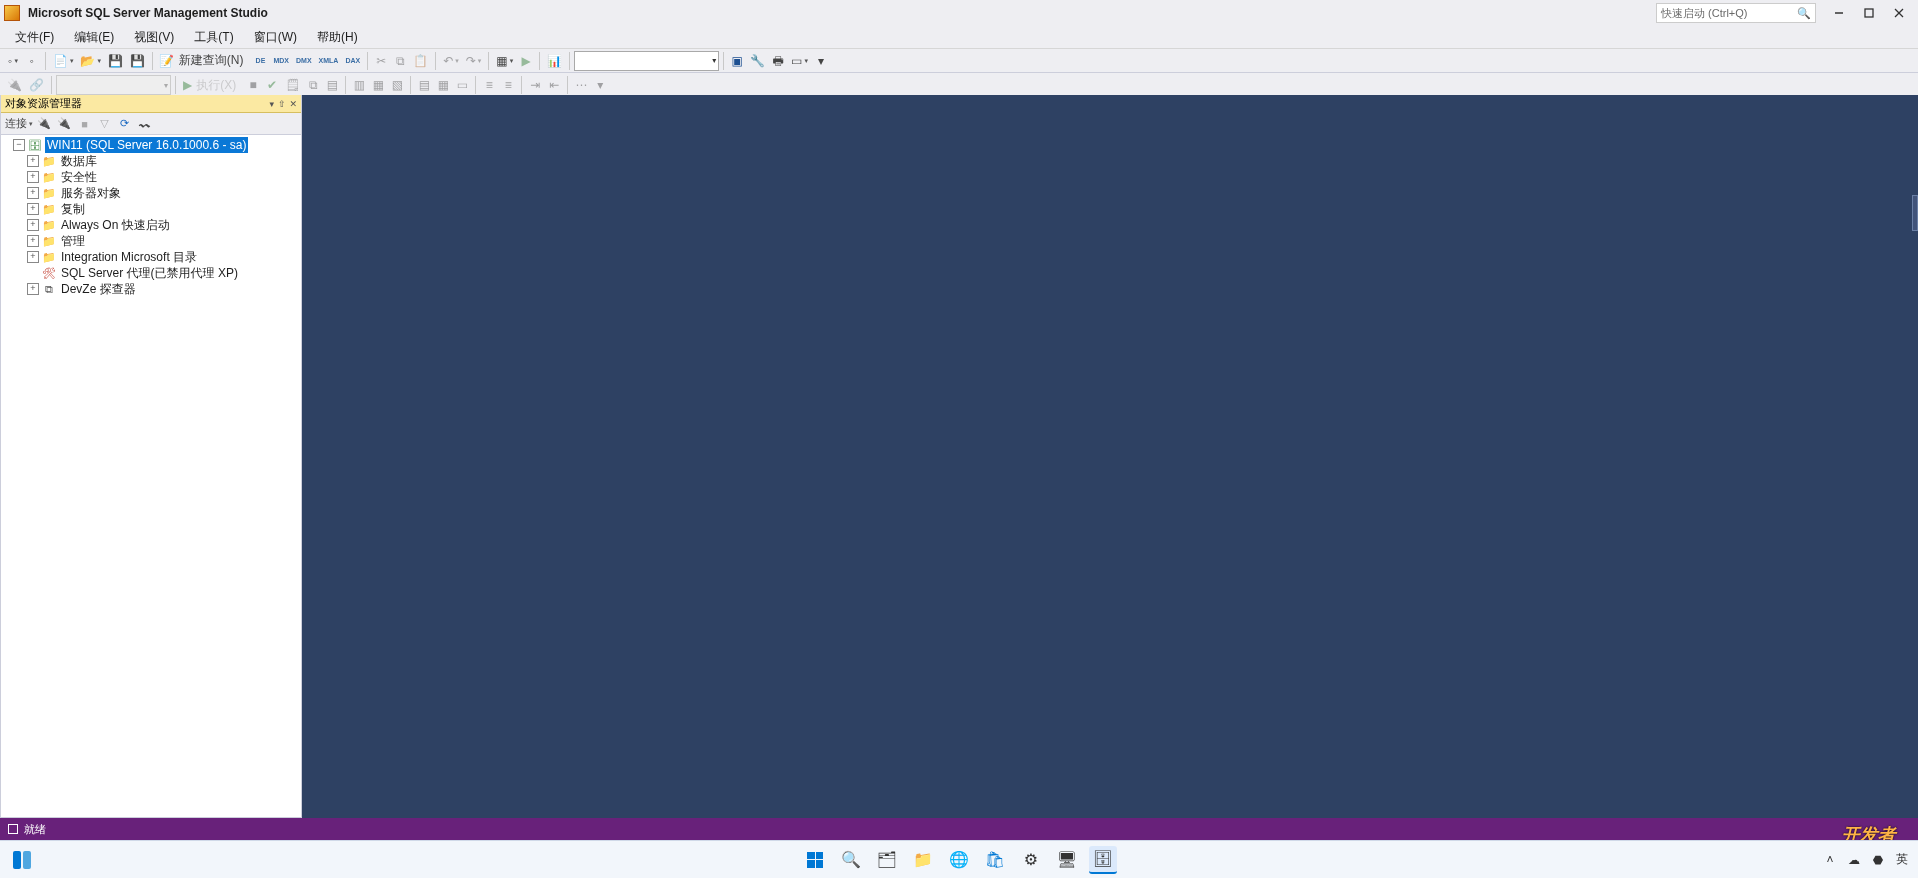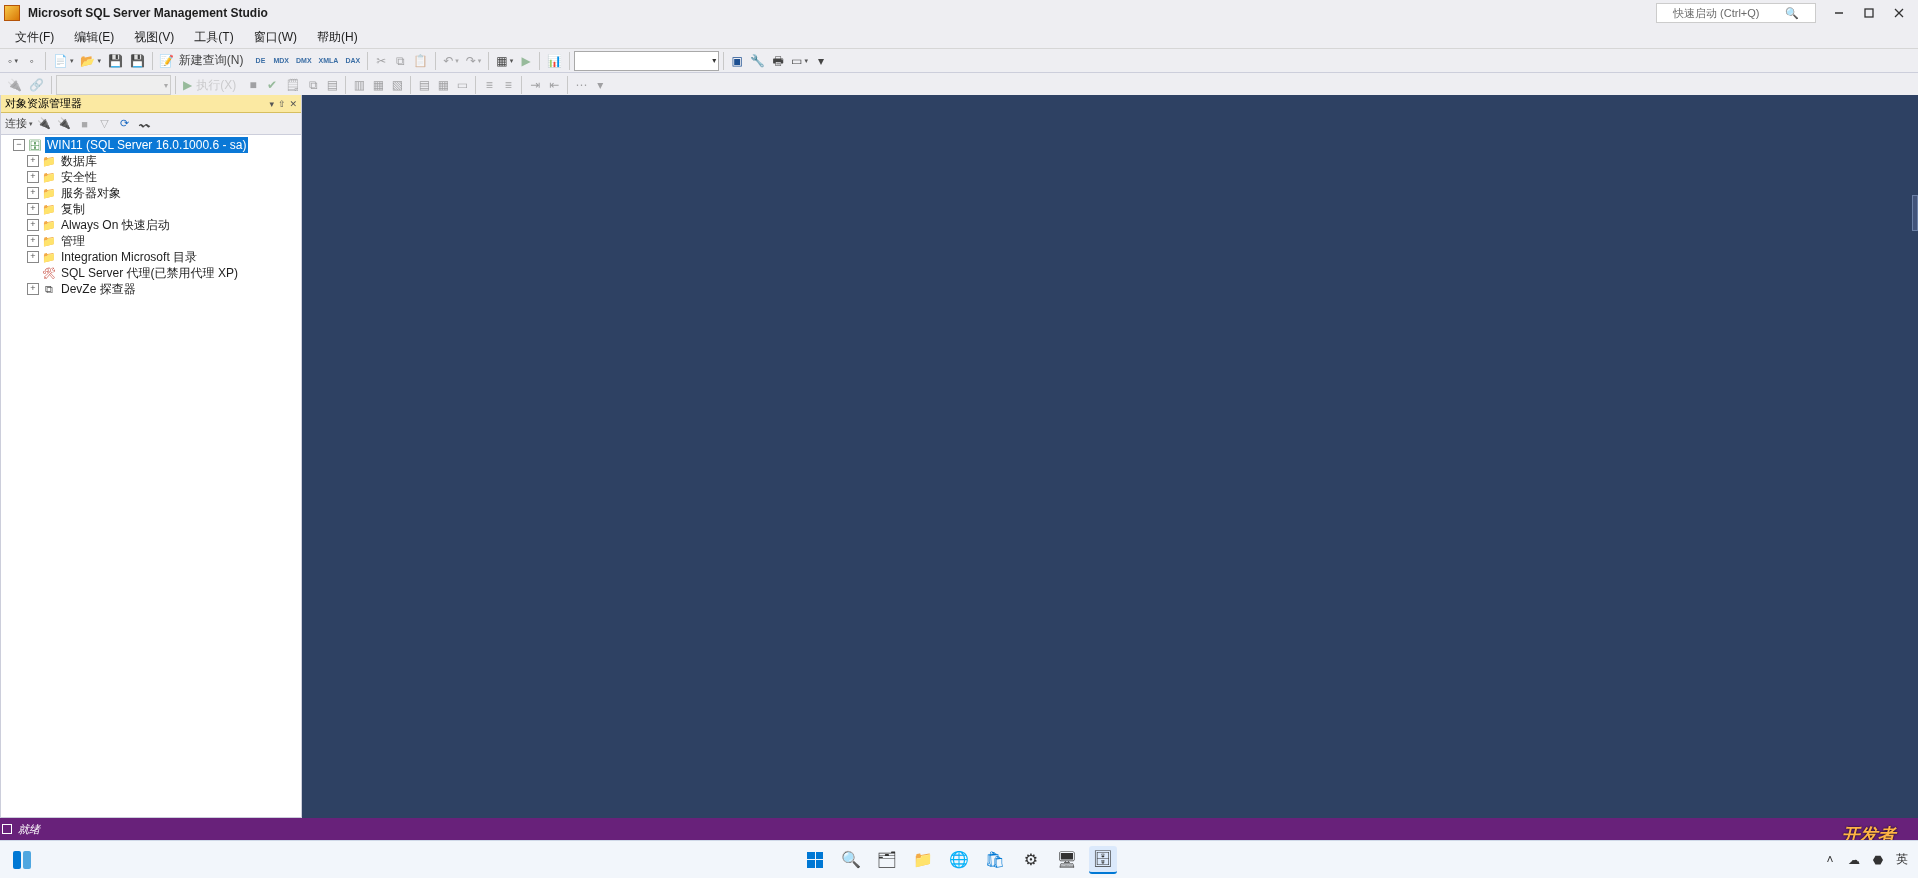--- a/index.html
+++ b/index.html
@@ -2,21 +2,21 @@
 <html><head>
 <meta charset="utf-8">
 <style>
 * { box-sizing: border-box; margin: 0; padding: 0; font-family: "Microsoft YaHei", "Segoe UI", Tahoma, sans-serif; }
 html, body { width: 1918px; height: 878px; overflow: hidden; background: #fff; }
 
 .titlebar { height: 26px; background: #eeeef2; display: flex; align-items: center; padding: 0 4px; font-size: 12px; color: #1e1e1e; }
 .titlebar .app-icon { width: 16px; height: 16px; margin-right: 8px; background: linear-gradient(135deg,#f7c948 0%,#d97706 100%); border: 1px solid #b45309; }
 .titlebar .title-text { flex: 0 0 auto; font-weight: bold; }
 .titlebar .spacer { flex: 1; }
-.titlebar .quick-launch { width: 160px; height: 20px; border: 1px solid #ccc; background: #fff; font-size: 11px; padding: 0 16px; color: #6a6a6a; display: flex; align-items: center; justify-content: space-between; margin-right: 8px; }
+.titlebar .quick-launch { width: 160px; height: 20px; border: 1px solid #ccc; background: #fff; font-size: 11px; padding: 0 4px; color: #6a6a6a; display: flex; align-items: center; justify-content: space-between; margin-right: 8px; }
 .titlebar .qbtn { width: 14px; height: 14px; display:inline-flex; align-items:center; justify-content:center; color:#555; }
 .titlebar .win-btn { width: 30px; height: 22px; display: inline-flex; align-items: center; justify-content: center; color: #333; font-size: 10px; }
 
 .menubar { height: 22px; background: #eeeef2; display: flex; align-items: center; padding: 0 5px; font-size: 12px; color: #1e1e1e; }
 .menubar .menu-item { padding: 2px 10px; cursor: default; }
 
 .toolbar { height: 25px; background: #eeeef2; border-top: 1px solid #d6d6d6; border-bottom: 1px solid #cccedb; display: flex; align-items: center; padding: 0 4px; font-size: 12px; color: #1e1e1e; gap: 1px; }
 .toolbar .tb-btn { min-width: 18px; height: 20px; border: 1px solid transparent; display: inline-flex; align-items: center; justify-content: center; padding: 0 2px; color: #444; position: relative; }
 .toolbar .tb-btn.disabled { opacity: .45; }
 .toolbar .tb-sep { width: 1px; height: 18px; background: #c8c8c8; margin: 0 3px; }
@@ -50,21 +50,21 @@
 .tree-row .agent-icon { color:#c0392b; }
 .tree-row .xevent-icon { color:#555; }
 .tree-row .label { padding: 0 2px; }
 .tree-row .label.sel { background:#0a78d6; color:#fff; }
 .indent-1 { padding-left: 10px; }
 .indent-2 { padding-left: 24px; }
 
 .mdi-area { flex:1; background: #2e4163; position: relative; }
 .mdi-collapse-handle { position:absolute; right:0; top:100px; width:6px; height:36px; background:#42547a; border:1px solid #6a7fa5; }
 
-.ssms-status { position:absolute; left:0; right:0; height:22px; background:#68217a; color:#fff; font-size:11px; display:flex; align-items:center; padding:0 2px; gap:6px;font-style:italic; }
+.ssms-status { position:absolute; left:0; right:0; height:22px; background:#68217a; color:#fff; font-size:11px; display:flex; align-items:center; padding:0 8px; gap:6px; }
 .ssms-status .sq { width:10px; height:10px; border:1px solid #fff; }
 
 .watermark { position:absolute; right:4px; bottom:24px; font-size:18px; color:#ffb347; font-style:italic; font-weight:bold; pointer-events:none; text-shadow:0 0 2px #000; line-height:1; }
 .watermark small { display:block; font-size:10px; color:#ddd; letter-spacing:2px; }
 
 .taskbar { position:absolute; left:0; right:0; bottom:0; height:38px; background:#f2f6fb; border-top:1px solid #d0d9e8; display:flex; align-items:center; justify-content:center; gap:8px; }
 .taskbar .task-icon { width:28px; height:28px; border-radius:3px; display:inline-flex; align-items:center; justify-content:center; font-size:16px; color:#333; }
 .taskbar .task-icon.active { background:#dbe9fb; border-bottom:2px solid #0078d4; }
 .taskbar .start-btn { position:absolute; left:8px; width:28px; height:28px; }
 .taskbar .tray { position:absolute; right:8px; display:flex; align-items:center; gap:8px; font-size:11px; color:#333; }

